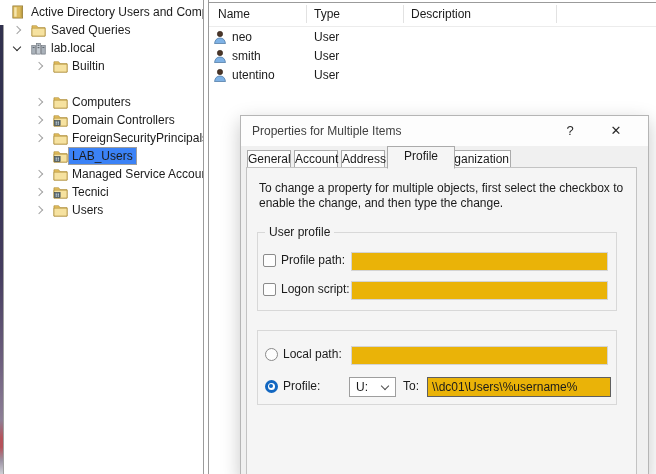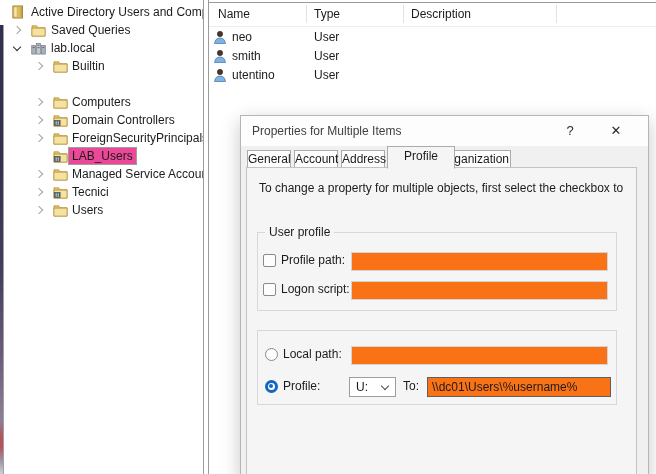--- a/index.html
+++ b/index.html
@@ -15,21 +15,21 @@
   .tree-pane{position:absolute;left:4px;top:0;width:199px;height:474px;background:#fff;overflow:hidden;white-space:nowrap;}
   .trow{position:absolute;left:0;width:100%;height:18px;}
   .tlabel{position:absolute;top:0;line-height:18px;}
   .ticon{position:absolute;top:2px;width:15px;height:14px;}
   .ticon svg{display:block;width:15px;height:14px;}
   .chev{position:absolute;top:5.5px;width:5px;height:5px;border:solid #a3a3a3;border-width:0 1.5px 1.5px 0;transform:rotate(-45deg);}
   .chev.down{border-color:#2b2b2b;transform:rotate(45deg);top:4.5px;}
   .lvl0 .ticon{left:6px}.lvl0 .tlabel{left:27px}
   .lvl1 .chev{left:10px}.lvl1 .ticon{left:27px}.lvl1 .tlabel{left:47px}
   .lvl2 .chev{left:32px}.lvl2 .ticon{left:49px}.lvl2 .tlabel{left:68px}
-  .tlabel.sel{left:64px;top:0px;line-height:15px;padding:1px 3px 0 3px;background:#ec4899;border:1px solid #9e9e9e;}
+  .tlabel.sel{left:64px;top:0px;line-height:15px;padding:1px 3px 0 3px;background:#3b82f6;border:1px solid #9e9e9e;}
 
   
   .sep1{position:absolute;left:203px;top:0;width:1px;height:474px;background:#9b9b9b;}
   .sep2{position:absolute;left:208px;top:0;width:1px;height:474px;background:#9b9b9b;}
 
   
   .list-pane{position:absolute;left:209px;top:0;width:447px;height:474px;background:#fff;}
   .list-topline{position:absolute;left:0;top:2px;width:100%;height:1px;background:#9b9b9b;}
   .col-h{position:absolute;top:3px;height:23px;line-height:23px;}
   .hsep{position:absolute;top:5px;width:1px;height:18px;background:#e2e2e2;}
@@ -63,21 +63,21 @@
   .legend2{left:20px;top:203px;height:17px;display:flex;align-items:center;gap:6px;padding:0 5px;}
 
   .cb{position:absolute;width:13px;height:13px;background:#fdfdfd;border:1px solid #8a8a8a;border-radius:2px;box-sizing:border-box;z-index:2;}
   .cb.checked{background:#1267c1;border-color:#1267c1;position:relative;}
   .legend2 .cb{position:relative;flex:0 0 auto;}
   .cb.checked::after{content:"";position:absolute;left:4px;top:1.5px;width:3.5px;height:7px;border:solid #fff;border-width:0 1.6px 1.6px 0;transform:rotate(40deg);}
   .radio{position:absolute;width:13px;height:13px;background:#fdfdfd;border:1px solid #8a8a8a;border-radius:50%;box-sizing:border-box;z-index:2;}
   .radio.sel{border:3.5px solid #1267c1;background:#fff;}
   .radio.sel::after{content:"";position:absolute;left:1px;top:1px;width:4px;height:4px;border-radius:50%;background:#1267c1;}
   .flabel{position:absolute;line-height:15px;z-index:2;}
-  .field{position:absolute;height:17px;background:#f97316;border:1px solid #d4d4d4;font-family:"Liberation Sans",sans-serif;font-size:12px;color:#1b1b1b;padding:0 4px;z-index:2;box-sizing:content-box;}
+  .field{position:absolute;height:17px;background:#eab308;border:1px solid #d4d4d4;font-family:"Liberation Sans",sans-serif;font-size:12px;color:#1b1b1b;padding:0 4px;z-index:2;box-sizing:content-box;}
   .field.dark{border-color:#5f5f5f;height:18px;}
   .dd{position:absolute;left:108px;top:261px;width:47px;height:20px;background:#fff;border:1px solid #9e9e9e;box-sizing:border-box;z-index:2;cursor:pointer;}
   .dd-text{position:absolute;left:6px;top:0;line-height:18px;}
   .dd-chev{position:absolute;right:7px;top:5px;width:5px;height:5px;border:solid #4d4d4d;border-width:0 1.3px 1.3px 0;transform:rotate(45deg);}
 </style>
 </head>
 <body>
 
 <div class="screen">
 
@@ -285,20 +285,21 @@
 
     <div class="tab inactive" style="left:6px;width:44px">General</div>
     <div class="tab inactive" style="left:53px;width:44px">Account</div>
     <div class="tab inactive" style="left:100px;width:44px">Address</div>
     <div class="tab active" style="left:146px;width:68px">Profile</div>
     <div class="tab inactive" style="left:198px;width:72px">Organization</div>
 
     <div class="page"></div>
 
     <div class="desc" style="top:65px">To change a property for multiple objects, first select the checkbox to</div>
+    <div class="desc" style="top:80px">enable the change, and then type the change.</div>
 
     <div class="grp grp1"></div>
     <span class="legend legend1">User profile</span>
 
     <span class="cb" style="left:22px;top:138px"></span>
     <span class="flabel" style="left:40px;top:137px">Profile path:</span>
     <input class="field" style="left: 110px; top: 136px; width: 247px;" value="">
 
     <span class="cb" style="left:22px;top:167px"></span>
     <span class="flabel" style="left:40px;top:166px">Logon script:</span>

